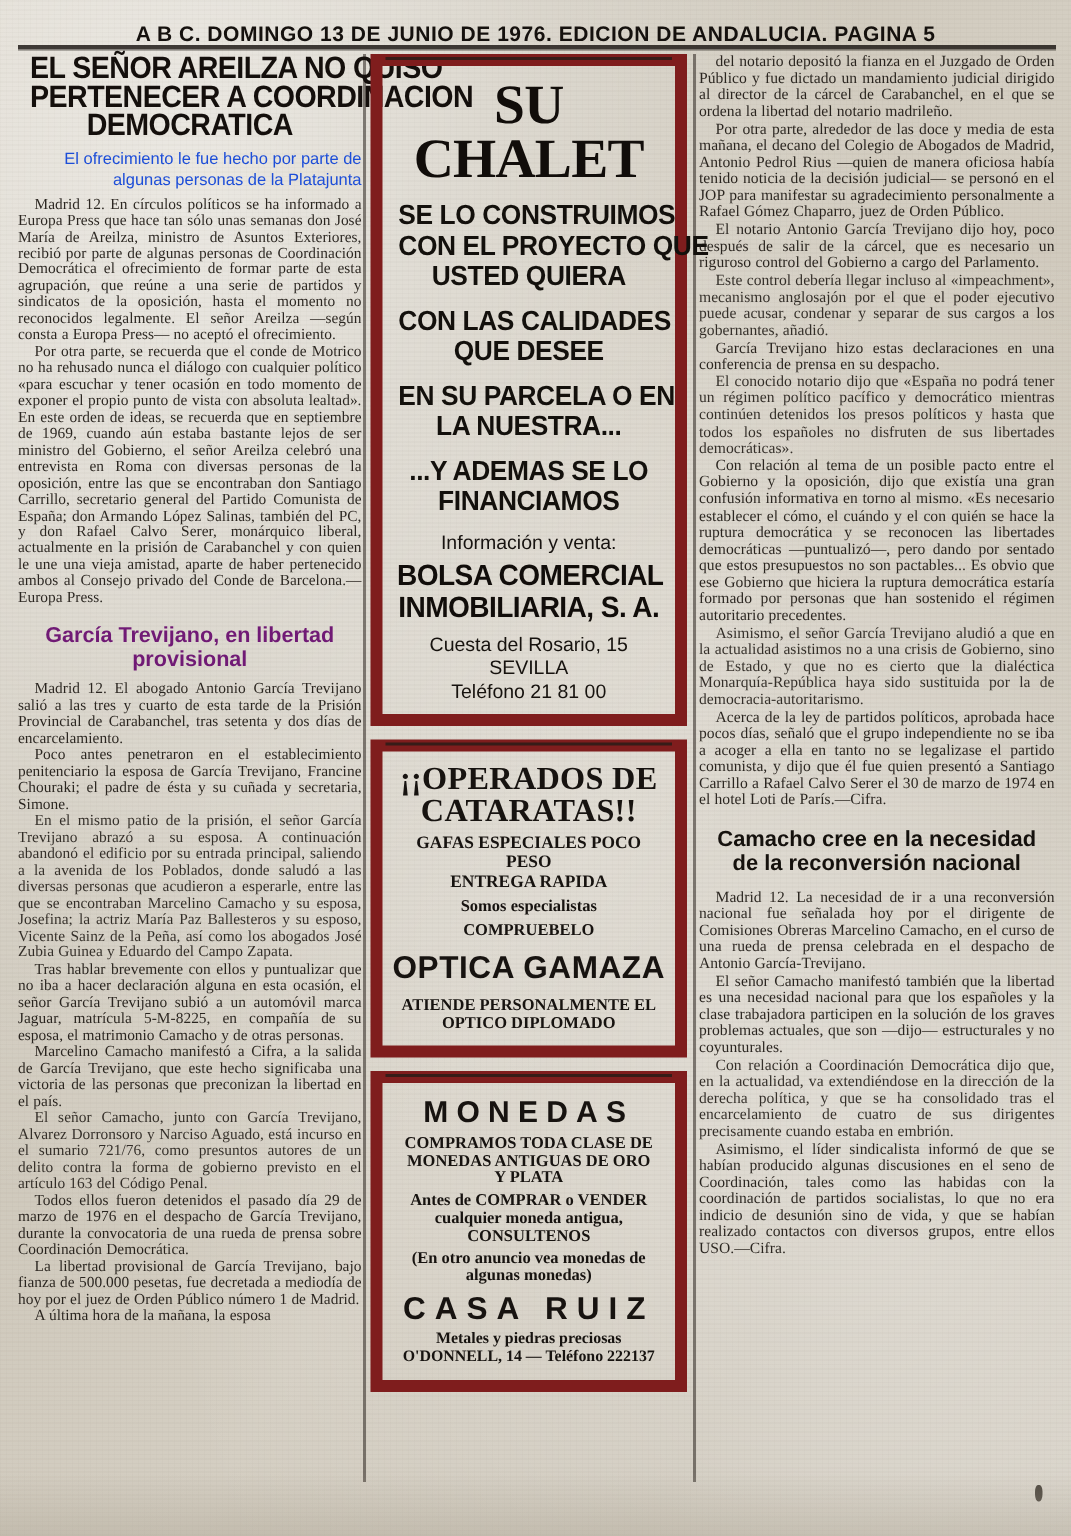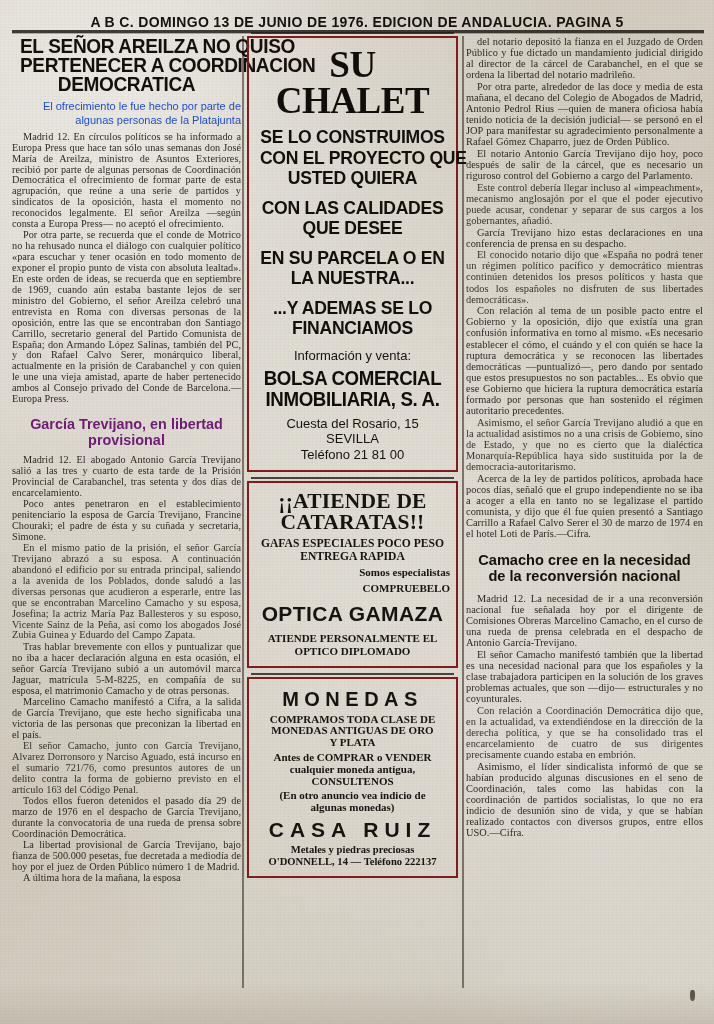--- a/index.html
+++ b/index.html
@@ -115,21 +115,21 @@
   p.body + p.body{margin-top:.5px;}
   .col-right p.body{font-size:10.4px;line-height:11.1px;}
 
   
   .ink-a{opacity:.93;}
   .ink-b{opacity:.88;}
 
   
   .ad{
     position:relative;
-    border:2px solid #7f1d1d;
+    border:8px solid #7f1d1d;
     background:transparent;
     margin-bottom:9px;
     padding:7px 6px 8px 6px;
     text-align:center;
     box-sizing:border-box;
   }
   .ad:before{
     content:"";position:absolute;left:2px;right:2px;top:-6px;height:2px;
     background:#241d18;opacity:.8;
   }
@@ -197,21 +197,20 @@
     font-size:11.6px;
     line-height:13.2px;
     margin:0;
   }
   .cat-reg{
     font-family:"Liberation Serif", serif;
     font-weight:bold;
     font-size:11px;
     line-height:13px;
     margin:3px 0 0 0;
-    text-align:right;
   }
   .cat-brand{
     font-family:"Liberation Sans", sans-serif;
     font-weight:bold;
     font-size:21px;
     line-height:23px;
     letter-spacing:.4px;
     margin:7px 0 4px 0;
   }
   .cat-addr{
@@ -365,21 +364,21 @@
 
         <div class="ad-addr">
           <span class="l">Cuesta del Rosario, 15</span>
           <span class="l">SEVILLA</span>
           <span class="l">Teléfono  21 81 00</span>
         </div>
       </div>
 
       <div class="ad">
         <div class="cat-title">
-          <span class="l">¡¡ATIENDE DE</span>
+          <span class="l">¡¡OPERADOS DE</span>
           <span class="l">CATARATAS!!</span>
         </div>
         <p class="cat-line">GAFAS ESPECIALES POCO PESO</p>
         <p class="cat-line">ENTREGA RAPIDA</p>
         <p class="cat-reg">Somos especialistas</p>
         <p class="cat-reg">COMPRUEBELO</p>
         <div class="cat-brand">OPTICA GAMAZA</div>
         <div class="cat-foot">
           <span class="l">ATIENDE PERSONALMENTE EL</span>
           <span class="l">OPTICO DIPLOMADO</span>
@@ -397,21 +396,21 @@
         </div>
         <div class="mon-block">
           <p class="mon-line">
             <span class="l">Antes de COMPRAR o VENDER</span>
             <span class="l">cualquier moneda antigua,</span>
             <span class="l">CONSULTENOS</span>
           </p>
         </div>
         <div class="mon-block">
           <p class="mon-line">
-            <span class="l">(En otro anuncio vea indicio de</span>
+            <span class="l">(En otro anuncio vea monedas de</span>
             <span class="l">algunas monedas)</span>
           </p>
         </div>
         <div class="mon-brand">CASA RUIZ</div>
         <div class="mon-addr">
           <span class="l">Metales y piedras preciosas</span>
           <span class="l">O'DONNELL, 14 — Teléfono 222137</span>
         </div>
       </div>
 

